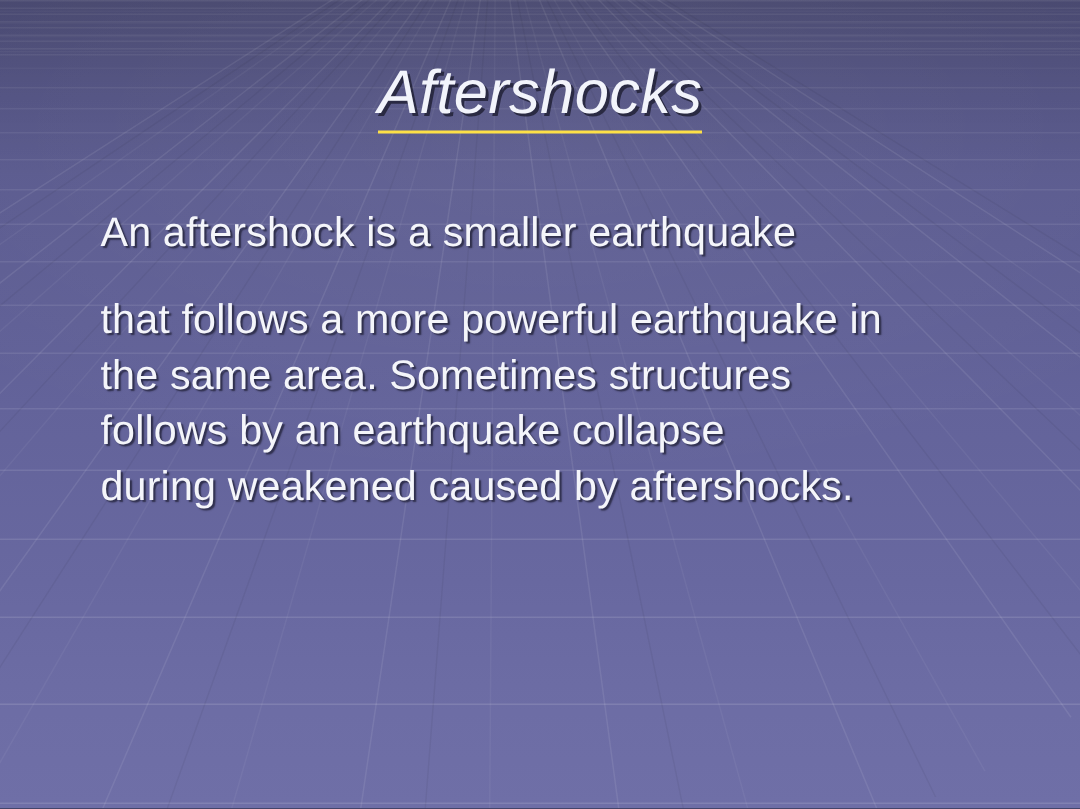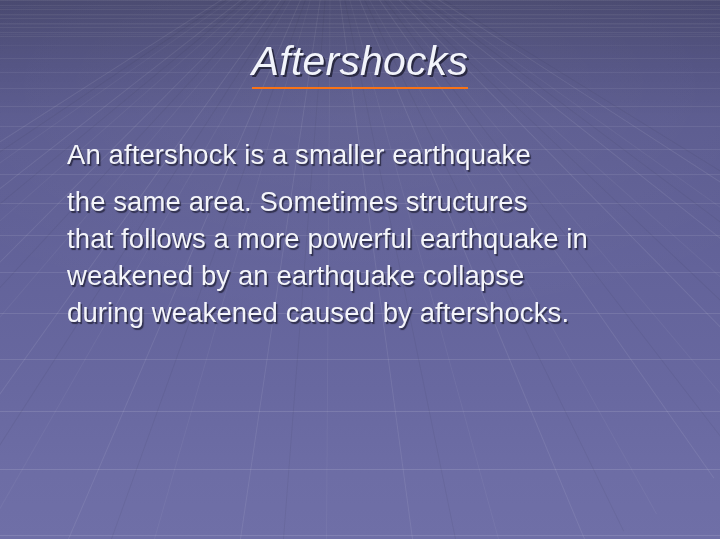--- a/index.html
+++ b/index.html
@@ -74,41 +74,41 @@
     text-align: center;
     font-size: 41px;
     font-style: italic;
     font-weight: 400;
     color: #f2f4fb;
     letter-spacing: 0.2px;
     text-shadow: 2px 2px 0 rgba(28,28,48,0.78);
     white-space: nowrap;
   }
   .slide-title .u {
-    border-bottom: 2px solid #f97316;
+    border-bottom: 2px solid #fde047;
     padding-bottom: 3px;
     margin-top: 32px;
   }
 
   .body-block {
     position: absolute;
     top: 136px;
     left: 67px;
     width: 640px;
   }
   .body-line {
     color: #f4f5fa;
     font-size: 27.5px;
     font-weight: 400;
     line-height: 37px;
     letter-spacing: 0.1px;
     white-space: nowrap;
     text-shadow: 1.5px 1.5px 1px rgba(26,26,46,0.72);
   }
-  .body-line.first { margin-bottom: 10px; }
+  .body-line.first { margin-bottom: 21px; }
 </style>
 </head>
 <body>
 
 <div id="slide">
 
   <div class="bg-base"></div>
 
   <div id="grid-layer" style="position: absolute; inset: 0px; overflow: hidden;">
       <div class="hl dim" style="top: 0px; opacity: 0.45;"></div>
@@ -181,20 +181,20 @@
   <div class="bg-vignette"></div>
 
   <div class="content">
 
     <div class="slide-title">
       <span class="u">Aftershocks</span>
     </div>
 
     <div class="body-block">
       <div class="body-line first">An aftershock is a smaller earthquake</div>
+      <div class="body-line">that follows a more powerful earthquake in</div>
       <div class="body-line">the same area. Sometimes structures</div>
-      <div class="body-line">that follows a more powerful earthquake in</div>
-      <div class="body-line">weakened by an earthquake collapse</div>
+      <div class="body-line">follows by an earthquake collapse</div>
       <div class="body-line">during weakened caused by aftershocks.</div>
     </div>
 
   </div>
 </div>
 
 </body></html>

